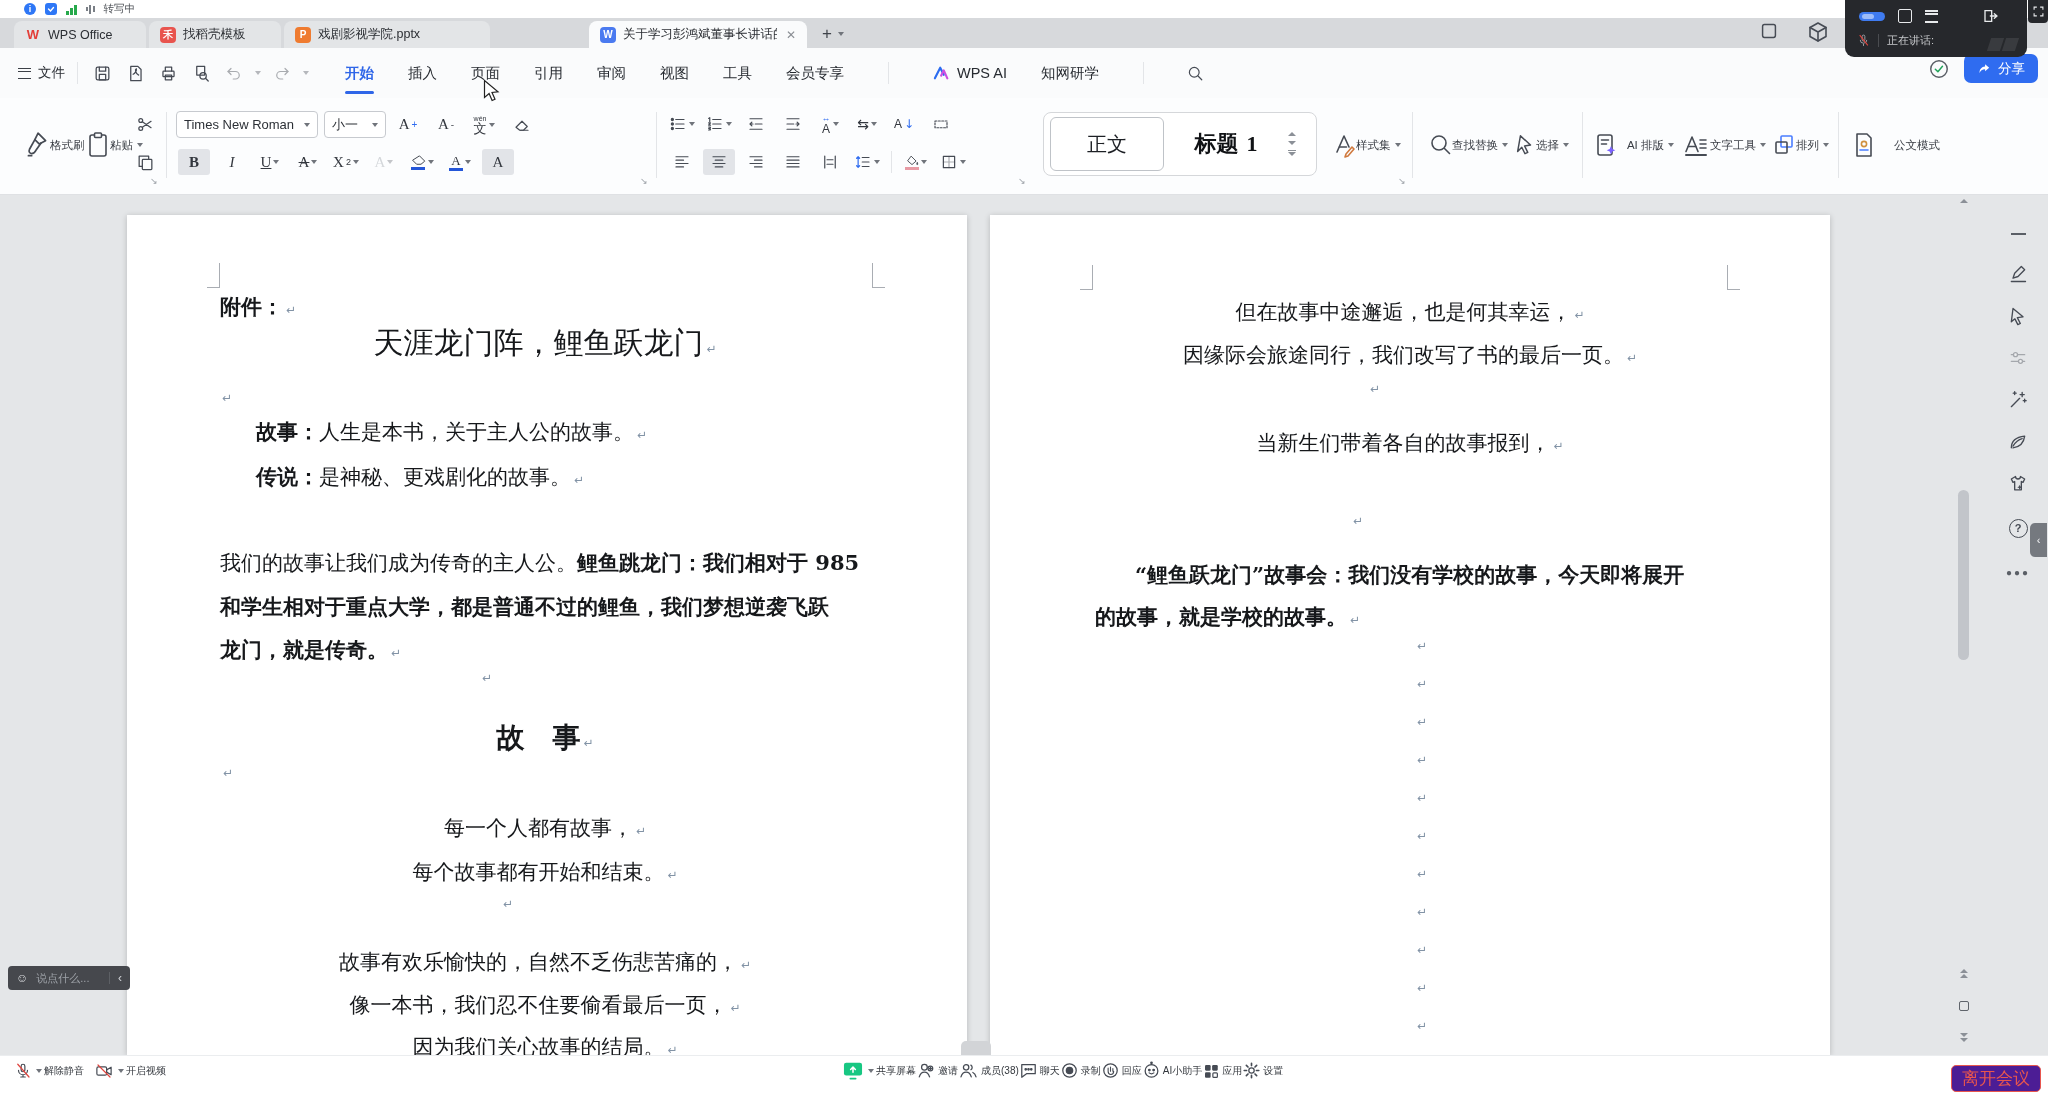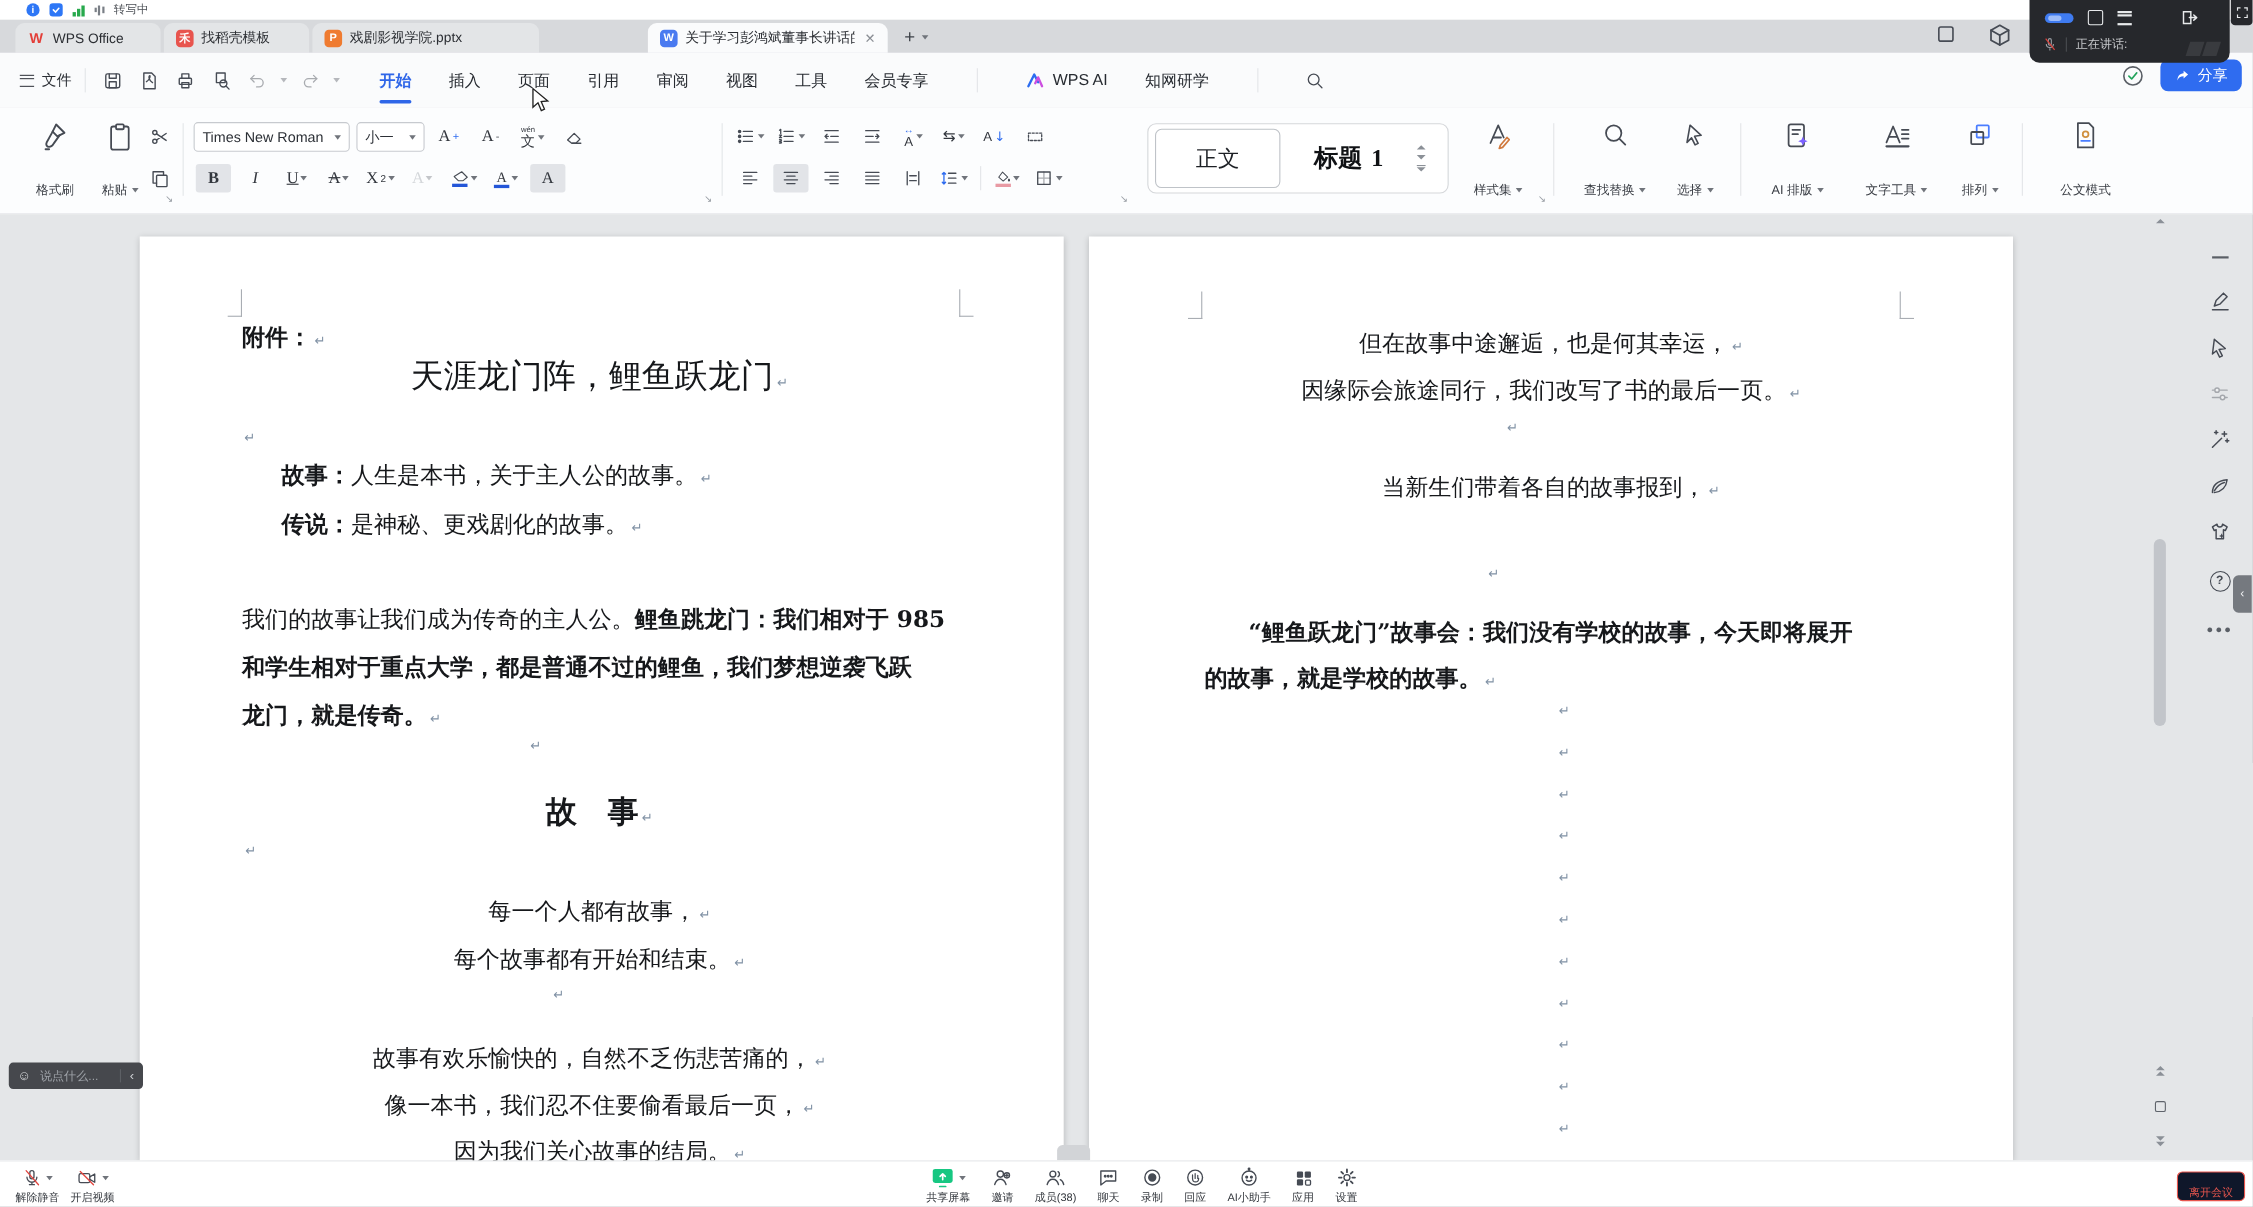--- a/index.html
+++ b/index.html
@@ -37,21 +37,21 @@
   .qbar{display:flex;align-items:center;gap:9px}
   .qbtn{width:24px;height:24px;display:flex;align-items:center;justify-content:center}
   .menus{display:flex;align-items:center;gap:30px;margin-left:34px;font-size:14.5px;color:#272b31}
   .mi{position:relative;padding:4px 2px;white-space:nowrap}
   .mi.on{color:#2f66e8;font-weight:bold}
   .mi.on::after{content:"";position:absolute;left:2px;right:2px;bottom:-7px;height:3px;border-radius:2px;background:#2f66e8}
   .mright{position:absolute;right:10px;top:54px;display:flex;align-items:center;gap:14px}
   .sharebtn{height:29px;background:#2f6cf0;border-radius:7px;color:#fff;font-size:13.5px;display:flex;align-items:center;gap:6px;padding:0 13px}
   
   .ribbon{left:0;top:98px;width:2048px;height:97px;background:#fcfdfe;border-bottom:1px solid #dfe1e4;box-sizing:border-box}
-  .big{position:absolute;top:12px;height:70px;display:flex;flex-direction:column;align-items:center;justify-content:space-between}
+  .big{position:absolute;top:12px;height:70px;display:flex;flex-direction:row;align-items:center;justify-content:space-between}
   .big .lbl{font-size:11.5px;color:#393d44;white-space:nowrap;display:flex;align-items:center;gap:4px}
   .r1,.r2{position:absolute;display:flex;align-items:center}
   .r1{top:13px}.r2{top:51px}
   .ibtn{height:26px;min-width:26px;padding:0 3px;display:flex;align-items:center;justify-content:center;gap:2px;border-radius:3px;font-size:15px;color:#33373e}
   .pressed{background:#e2e4e8}
   .sel{height:27px;background:#fff;border:1px solid #c7cacf;border-radius:4px;display:flex;align-items:center;justify-content:space-between;padding:0 7px;font-size:13px;color:#2c3036;box-sizing:border-box}
   .serif{font-family:"Liberation Serif","DejaVu Serif",serif}
   .exp{position:absolute;top:78px;font-size:9px;color:#9ba0a7}
   .stylebox{position:absolute;left:1043px;top:14px;width:274px;height:64px;background:#fff;border:1px solid #d5d7da;border-radius:8px;display:flex;align-items:center;box-sizing:border-box}
   .chip{height:52px;display:flex;align-items:center;justify-content:center;border-radius:6px;margin-left:6px}
@@ -88,26 +88,26 @@
   
   .chatpill{position:absolute;left:8px;top:771px;width:122px;height:24px;background:#46484d;border-radius:4px;display:flex;align-items:center;gap:8px;padding:0 8px;box-sizing:border-box}
   .chatpill .face{color:#d8dadd;font-size:12px}
   .chatpill .ph{color:#9ea2a8;font-size:11px;flex:1;white-space:nowrap;overflow:hidden}
   .chatpill .pdiv{width:1px;height:12px;background:#5d6065}
   .chatpill .coll{color:#cfd2d6;font-size:12px}
   
   .notch{position:absolute;left:961px;top:846px;width:30px;height:14px;background:#d2d4d7;border-radius:5px 5px 0 0}
   
   .botbar{left:0;top:1055px;width:2048px;height:42px;background:#fff;border-top:1px solid #ebedef;box-sizing:border-box}
-  .mitem{display:flex;flex-direction:column;align-items:center;gap:2px;font-size:10px;color:#33373d;white-space:nowrap}
+  .mitem{display:flex;flex-direction:row;align-items:center;gap:2px;font-size:10px;color:#33373d;white-space:nowrap}
   .mitem .ic{height:19px;display:flex;align-items:center;justify-content:center}
   .bbleft{position:absolute;left:14px;top:5px;display:flex;gap:10px;align-items:flex-start}
   .withcar{display:flex;align-items:center;gap:4px}
   .bbcenter{position:absolute;left:842px;top:5px;width:392px;display:flex;justify-content:space-between}
-  .leave{position:absolute;right:7px;top:9px;height:25px;padding:0 10px;border:1px solid #e8564e;border-radius:5px;color:#e8564e;background:#0f172a;font-size:10px;display:flex;align-items:flex-end}
+  .leave{position:absolute;right:7px;top:9px;height:25px;padding:0 10px;border:1px solid #e8564e;border-radius:5px;color:#e8564e;background:#4c1d95;font-size:17px;display:flex;align-items:center}
   
   .dpanel{left:1845px;top:0;width:182px;height:57px;background:#26282c;border-radius:0 0 9px 9px;z-index:40}
   .dp-r1{position:absolute;left:14px;top:9px;display:flex;align-items:center;gap:13px}
   .bluepill{width:26px;height:9px;border-radius:5px;background:#3f7bf0;position:relative;overflow:hidden}
   .bluepill::after{content:"";position:absolute;left:3px;top:2px;width:12px;height:5px;border-radius:3px;background:#9dbcf9}
   .winic{width:12px;height:12px;border:1.6px solid #e8eaec;border-radius:2px}
   .dburger{width:13px;height:9px;border-top:2px solid #e8eaec;border-bottom:2px solid #e8eaec;position:relative}
   .dburger::after{content:"";position:absolute;left:0;right:0;top:1.8px;border-top:2px solid #e8eaec}
   .dp-r2{position:absolute;left:12px;top:33px;display:flex;align-items:center;gap:8px}
   .dp-r2 .tx{color:#c7c9cc;font-size:11px;white-space:nowrap}

